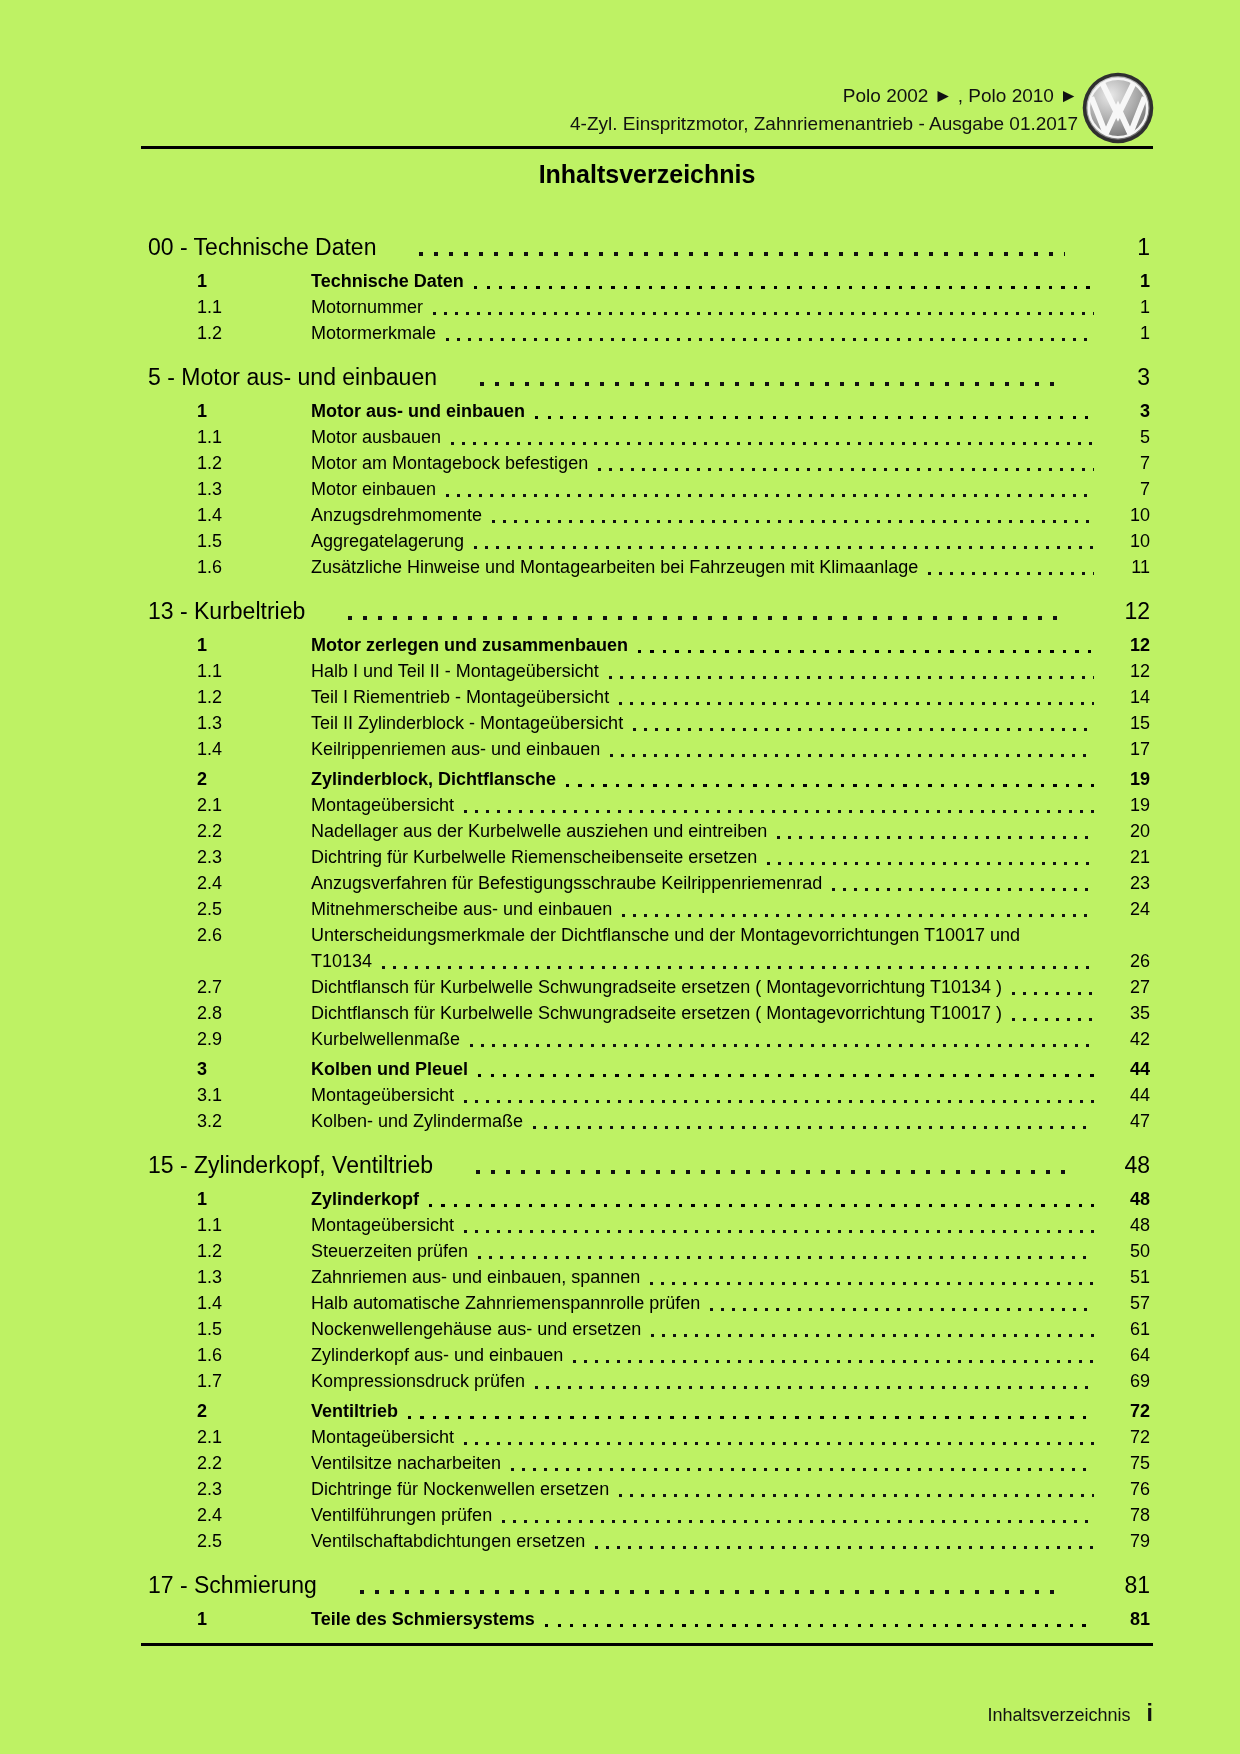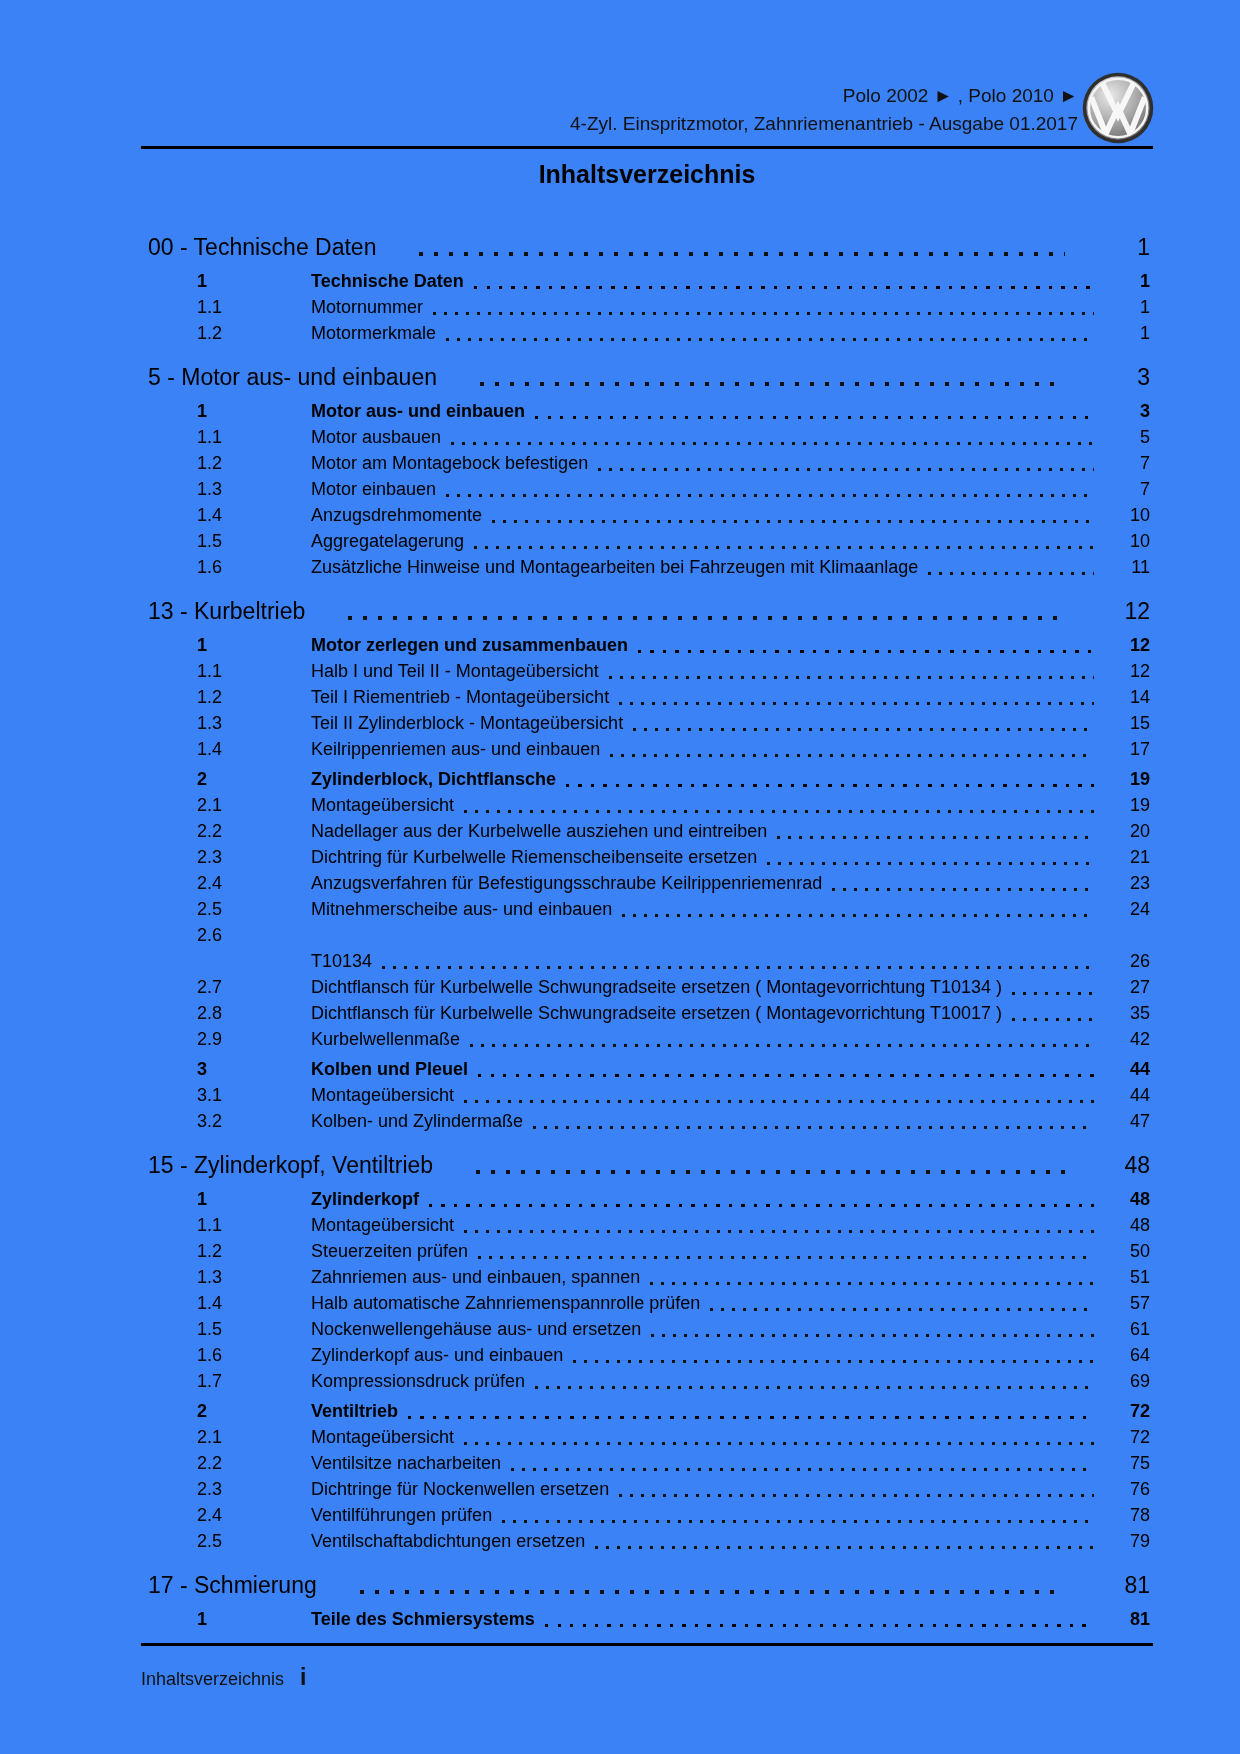--- a/index.html
+++ b/index.html
@@ -1,20 +1,20 @@
 <!DOCTYPE html>
 <html><head>
 <meta charset="utf-8">
 <style>
   html, body { margin: 0; padding: 0; background: #ffffff; }
   .page {
     position: relative;
     width: 1240px;
     height: 1754px;
-    background: #3b82f6;
+    background: #bef264;
     color: #000;
     font-family: "Liberation Sans", "DejaVu Sans", sans-serif;
     overflow: hidden;
   }
 
   
   .header-text {
     position: absolute;
     top: 82px;
     right: 162px;
@@ -103,24 +103,24 @@
   .footer-rule {
     position: absolute;
     left: 141px;
     top: 1643px;
     width: 1012px;
     height: 3px;
     background: #000;
   }
   .footer-text {
     position: absolute;
-    top: 1662px;
+    top: 1698px;
     left: 141px;
     width: 1012px;
-    text-align: left;
+    text-align: right;
     font-size: 18px;
     line-height: 30px;
     color: #111;
   }
   .footer-text .pg {
     font-size: 23px;
     font-weight: bold;
     margin-left: 16px;
   }
 </style>
@@ -295,20 +295,21 @@
         <span class="page-num">23</span>
       </div>
       <div class="row entry">
         <span class="num">2.5</span>
         <span class="title">Mitnehmerscheibe aus- und einbauen</span>
         <span class="leader"></span>
         <span class="page-num">24</span>
       </div>
       <div class="row entry">
         <span class="num">2.6</span>
+        <span class="title">Unterscheidungsmerkmale der Dichtflansche und der Montagevorrichtungen T10017 und</span>
       </div>
       <div class="row entry">
         <span class="num"></span>
         <span class="title">T10134</span>
         <span class="leader"></span>
         <span class="page-num">26</span>
       </div>
       <div class="row entry">
         <span class="num">2.7</span>
         <span class="title">Dichtflansch für Kurbelwelle Schwungradseite ersetzen ( Montagevorrichtung T10134 )</span>

